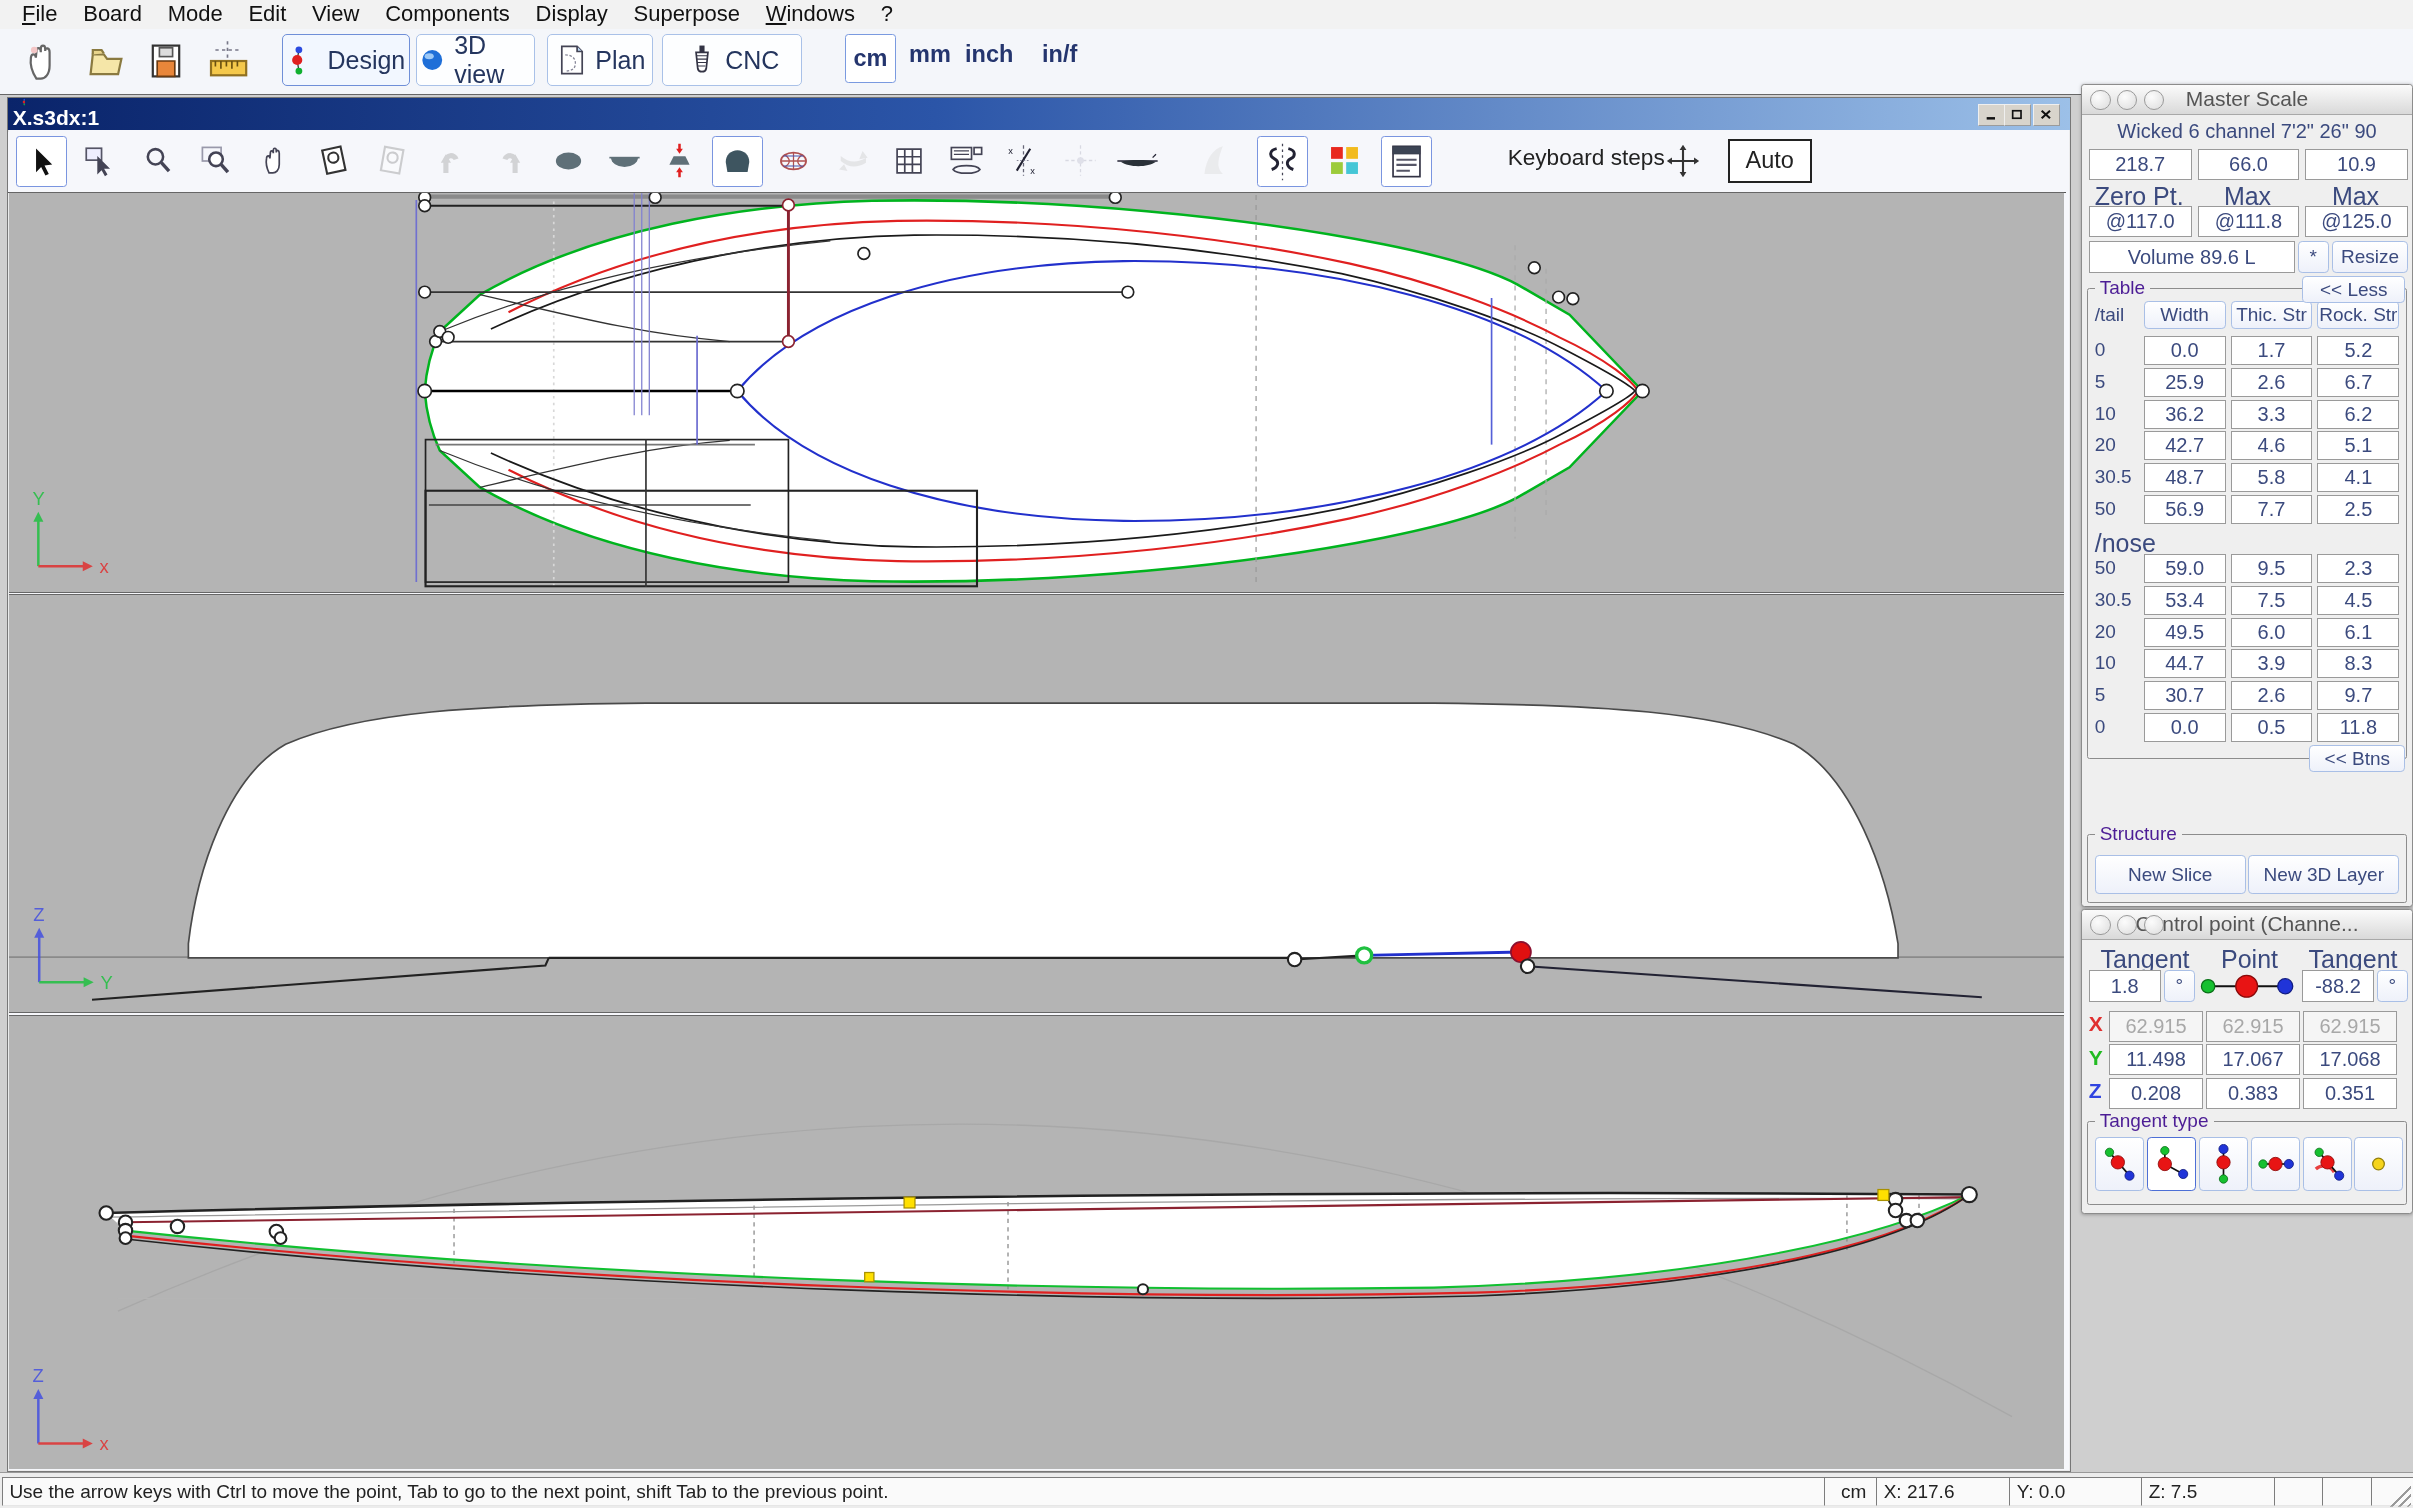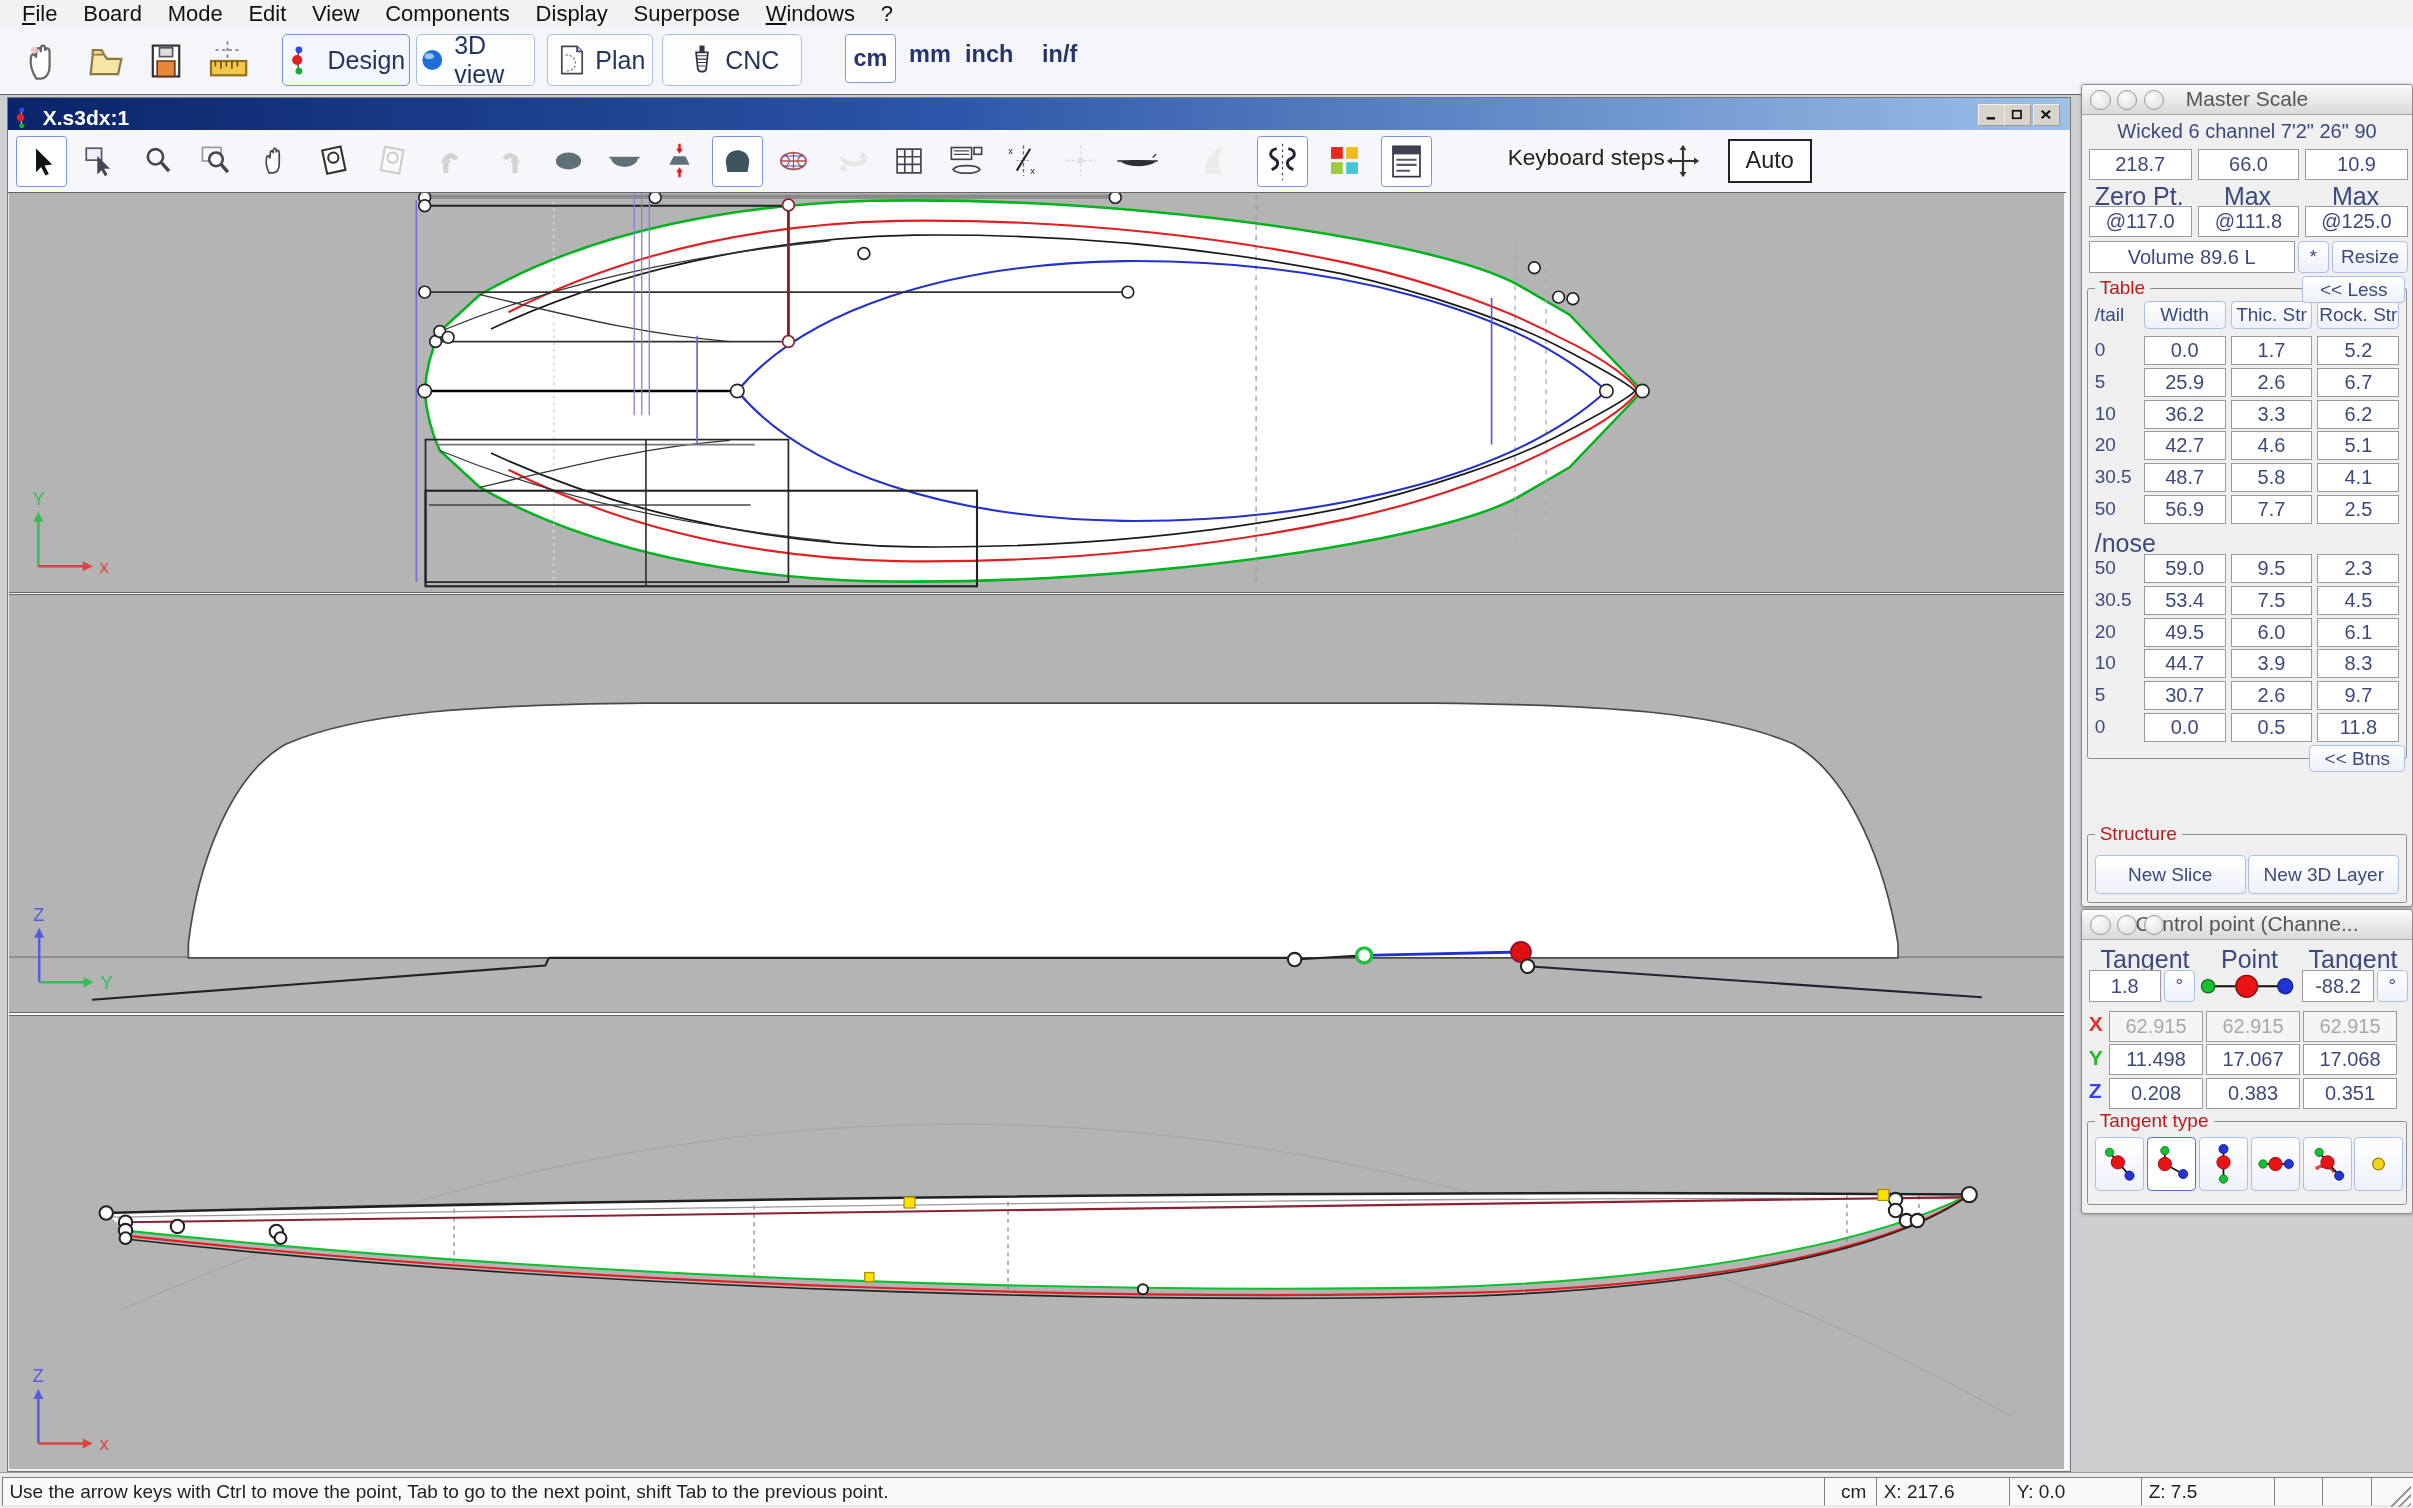--- a/index.html
+++ b/index.html
@@ -13,21 +13,21 @@
   .tbtn{position:absolute;top:5px;height:50px;border:1.7px solid #a9c1e8;border-radius:5px;background:#fdfeff;
         display:flex;align-items:center;justify-content:center;gap:6.7px;font-size:25px;color:#24355e;}
   .tbtn.sel{border-color:#6f8fd8;background:#f2f7ff;}
   .ticon{width:34px;height:34px;}
   .unit{position:absolute;top:11.7px;font-size:23.5px;color:#24356e;font-weight:bold;}
   #unit-sel{top:5px;height:47px;width:49px;border:1.7px solid #7a9ae0;border-radius:3.4px;background:#fff;
             display:flex;align-items:center;justify-content:center;}
   
   #cwin{left:6.7px;top:97px;width:2062px;height:1373px;background:#f6f7fb;border:1.7px solid #777;box-shadow:inset 0 0 0 0.8px #e8e8e8;}
   #ctitle{position:absolute;left:0;top:0;width:100%;height:32px;
-          background:linear-gradient(to right,#0a246a,#2b55a8 45%,#9cc0e8);display:flex;align-items:flex-end;}
+          background:linear-gradient(to right,#0a246a,#2b55a8 45%,#9cc0e8);display:flex;align-items:flex-start;flex-direction:column;}
   #ctitle .ttext{color:#fff;font-size:21px;font-weight:bold;margin-left:5px;}
   .wbtn{position:absolute;top:5.9px;width:25px;height:20px;background:#d8d4cc;border:1.7px outset #efefef;
         display:flex;align-items:center;justify-content:center;font-size:15px;color:#111;}
   
   #dtools{position:absolute;left:0;top:34px;width:2058px;height:60px;background:#f6f7fb;border-bottom:1.7px solid #555;}
   .ti{position:absolute;top:4.2px;width:49px;height:49px;display:flex;align-items:center;justify-content:center;}
   .ti.sel{border:1.7px solid #7a95e0;border-radius:3.4px;background:#fff;}
   .ti.dis{opacity:.38;}
   #kbsteps{position:absolute;left:1500px;top:13.4px;font-size:22.6px;color:#222;}
   #autob{position:absolute;left:1720px;top:6.7px;width:80px;height:40px;border:2.5px solid #222;background:#fff;
@@ -43,21 +43,21 @@
   .tl{position:absolute;top:5px;width:18.4px;height:18.4px;border-radius:50%;border:1.3px solid #9a9a9a;
       background:radial-gradient(circle at 6.7px 5.9px,#fcfcfc,#dcdcdc);}
   .box{background:#fff;border:0.8px solid #9a9a9a;display:flex;align-items:center;justify-content:center;
        font-size:20px;color:#3b4a7e;}
   .box.dis{color:#a8a8a8;background:#f5f5f5;}
   .blbl{font-size:25px;color:#3b4a7e;text-align:center;}
   .pbtn{border:1.7px solid #a9bfe6;border-radius:4.2px;background:linear-gradient(#ffffff,#eef1fa);
         display:flex;align-items:center;justify-content:center;font-size:19px;color:#3b4a7e;}
   .pbtn.sel{border-color:#4d6fd6;}
   .fieldset{position:absolute;border:0.8px solid #8c8c8c;border-radius:2.5px;}
-  .legend{position:absolute;top:-11.7px;left:6.7px;background:#efefef;padding:0 5px;font-size:19px;color:#b91c1c;}
+  .legend{position:absolute;top:-11.7px;left:6.7px;background:#efefef;padding:0 5px;font-size:19px;color:#4c1d95;}
   .trow{position:absolute;left:6.7px;right:6.7px;height:28.5px;display:grid;grid-template-columns:44px 1fr 1fr 1fr;column-gap:5px;}
   .trow .rl{display:flex;align-items:center;font-size:19px;color:#3b4a7e;}
   
   #statusbar{left:0;top:1472px;width:2413px;height:37px;background:#ececec;border-top:0.8px solid #999;}
   .sbox{position:absolute;top:4.2px;height:27px;background:#fafafa;border:0.8px solid;border-color:#7d7d7d #e6e6e6 #e6e6e6 #7d7d7d;
         font-size:19px;color:#222;display:flex;align-items:center;padding:0 6.7px;}
   #grip{position:absolute;right:1.7px;top:11.7px;width:22px;height:22px;
         background:repeating-linear-gradient(135deg,transparent 0 4.2px,#9a9a9a 4.2px 5.9px);
         clip-path:polygon(100% 0,100% 100%,0 100%);}
 </style>

